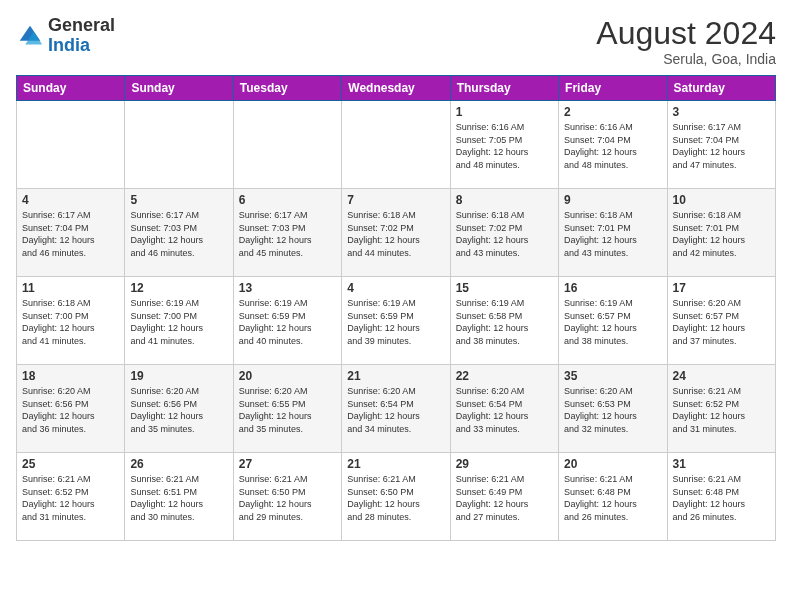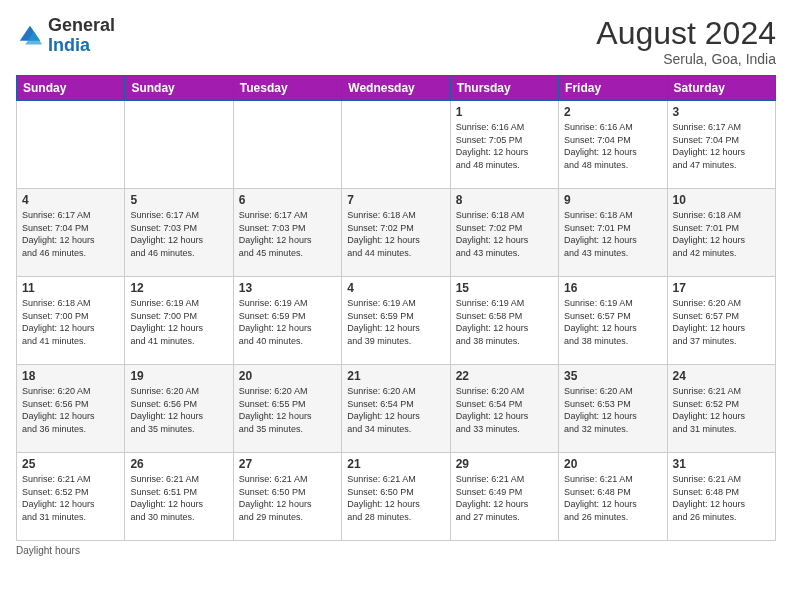--- a/index.html
+++ b/index.html
@@ -368,16 +368,13 @@
             <span class="day-num">31</span>
             <div class="day-info" style="white-space: pre-line;">Sunrise: 6:21 AM
 Sunset: 6:48 PM
 Daylight: 12 hours
 and 26 minutes.</div>
           </td>
         </tr>
       </tbody>
   </table>
 
-  <div class="footer">
-    <span>Daylight hours</span>
-  </div>
 </div>
 
 </body></html>

